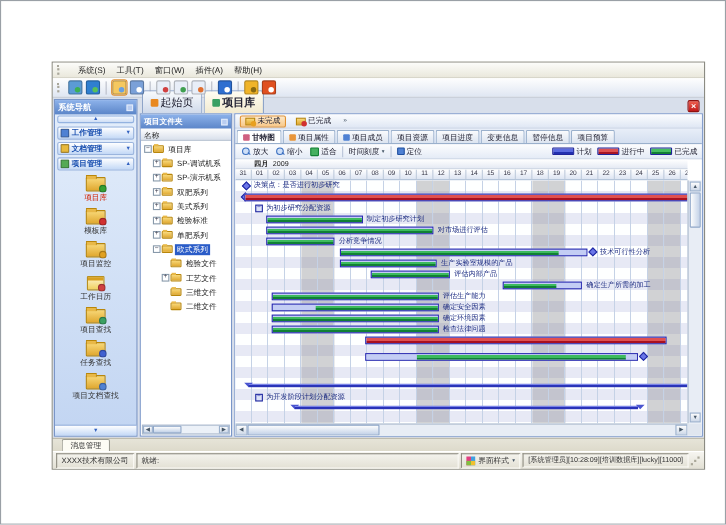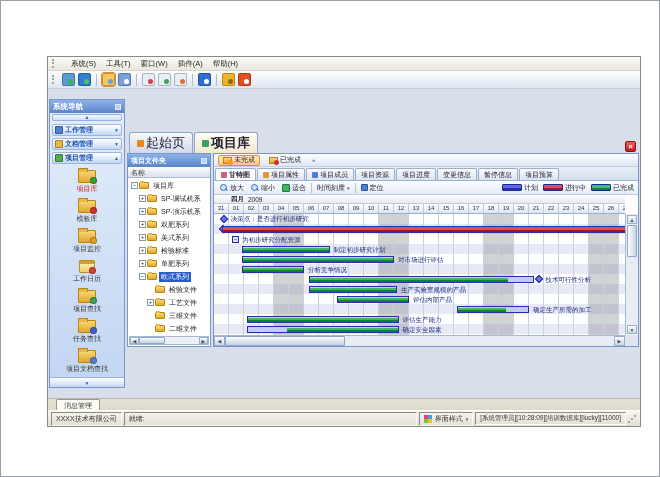--- a/index.html
+++ b/index.html
@@ -11,21 +11,21 @@
   .menubar { height:14px; display:flex; align-items:center; gap:7px; padding-left:4px; font-size:7.5px; color:#222; background:linear-gradient(#fcfcfa,#eae8dc); border-bottom:1px solid #d8d6ca; }
   .grip { width:3px; height:9px; border-left:2px dotted #a8a69a; margin-right:4px; }
   .mitem { padding:1px 5px; cursor:default; }
   
   .toolbar { height:18px; display:flex; align-items:center; gap:3px; padding-left:4px; background:linear-gradient(#fefefe,#dfe6f2); border-bottom:1px solid #c5cbd8; }
   .tico { position:relative; width:13px; height:13px; border-radius:2px; }
   .tico i { position:absolute; right:1px; bottom:1px; width:5px; height:5px; border-radius:50%; }
   .tico.active { outline:1px solid #e09030; background-color:#fde8c8 !important; }
   .tsep { width:1px; height:12px; background:#b8bcc8; margin:0 2px; }
 
-  .content { flex:1; display:flex; min-height:0; background:#d8dfeb; padding:1px; gap:2px;align-items:center; }
+  .content { flex:1; display:flex; min-height:0; background:#d8dfeb; padding:1px; gap:2px; }
 
   
   .sidebar { width:76px; display:flex; flex-direction:column; background:linear-gradient(180deg,#e4eefb,#c2d5f2); border:1px solid #7a96c8; }
   .sb-header { height:13px; background:linear-gradient(#8db2ea,#5b85c8); color:#fff; font-size:7.5px; font-weight:bold; display:flex; align-items:center; justify-content:space-between; padding:0 3px; }
   .pin { width:6px; height:6px; border:1px solid #dfe9fa; background:#b9cdf1; }
   .sb-collapse { height:7px; margin:1px 2px; background:linear-gradient(#f4f8fe,#cfdef5); border:1px solid #93b2e0; border-radius:2px; font-size:5px; line-height:5px; text-align:center; color:#3060c0; }
   .sb-sec { height:12px; margin:2px 2px 0; background:linear-gradient(#ffffff,#c3d8f6); border:1px solid #9ab4dd; border-radius:2px; display:flex; align-items:center; gap:2px; padding:0 2px; }
   .sb-sec .sic { width:8px; height:8px; border-radius:1px; flex:none; }
   .sb-sec .slb { flex:1; font-size:7px; font-weight:bold; color:#1a50b0; white-space:nowrap; overflow:hidden; }
   .sb-sec .chv { font-size:5px; color:#3060c0; }
@@ -36,21 +36,21 @@
   .fold i, .cal i { position:absolute; right:-2px; bottom:-2px; width:7px; height:7px; border-radius:50%; border:1px solid rgba(0,0,0,.25); }
   .cal { position:relative; width:16px; height:13px; background:linear-gradient(#fdf3cf,#f0d060); border:1px solid #b89020; border-radius:1px; margin-top:3px; }
   .cal:before { content:""; position:absolute; left:0; top:0; right:0; height:3px; background:#d8a020; }
   .sb-item .lbl { font-size:7px; color:#333; margin-top:1px; white-space:nowrap; }
   .sb-item.selected .lbl { color:#d02000; }
   .sb-footer { margin-top:auto; height:10px; background:linear-gradient(#ffffff,#c3d8f6); border-top:1px solid #9ab4dd; text-align:center; font-size:5px; color:#3060c0; line-height:10px; }
 
   
   .rightcol { flex:1; display:flex; flex-direction:column; min-width:0; }
   .doctabs { height:13px; display:flex; align-items:flex-end; gap:1px; padding-left:2px; }
-  .dtab { height:12px; display:flex; align-items:center; gap:2px; padding:10px 7px; font-size:13px; color:#223; background:linear-gradient(#f8fafd,#cfd9ea); border:1px solid #8ea4c8; border-bottom:none; border-radius:3px 3px 0 0; }
+  .dtab { height:12px; display:flex; align-items:center; gap:2px; padding:10px 7px; font-size:10px; color:#223; background:linear-gradient(#f8fafd,#cfd9ea); border:1px solid #8ea4c8; border-bottom:none; border-radius:3px 3px 0 0; }
   .dtab.active { background:linear-gradient(#fffdf2,#f2ead0); font-weight:bold; }
   .dtab .tic { width:7px; height:7px; border-radius:1px; }
   .closebtn { margin-left:auto; margin-right:3px; align-self:center; width:11px; height:11px; background:linear-gradient(#f06050,#c01818); border:1px solid #901010; border-radius:2px; color:#fff; font-size:8px; font-weight:bold; line-height:9px; text-align:center; }
 
   .innerrow { flex:1; display:flex; gap:2px; min-height:0; }
 
   
   .treepanel { width:84px; background:#fff; border:1px solid #7a96c8; display:flex; flex-direction:column; }
   .tp-header { height:13px; background:linear-gradient(#8db2ea,#5b85c8); color:#fff; font-size:7px; font-weight:bold; display:flex; align-items:center; justify-content:space-between; padding:0 3px; flex:none; }
   .tp-colhead { height:11px; background:linear-gradient(#fdfdfd,#d9e0ec); border-bottom:1px solid #b0bccd; font-size:7px; color:#333; padding:1px 3px; flex:none; }

